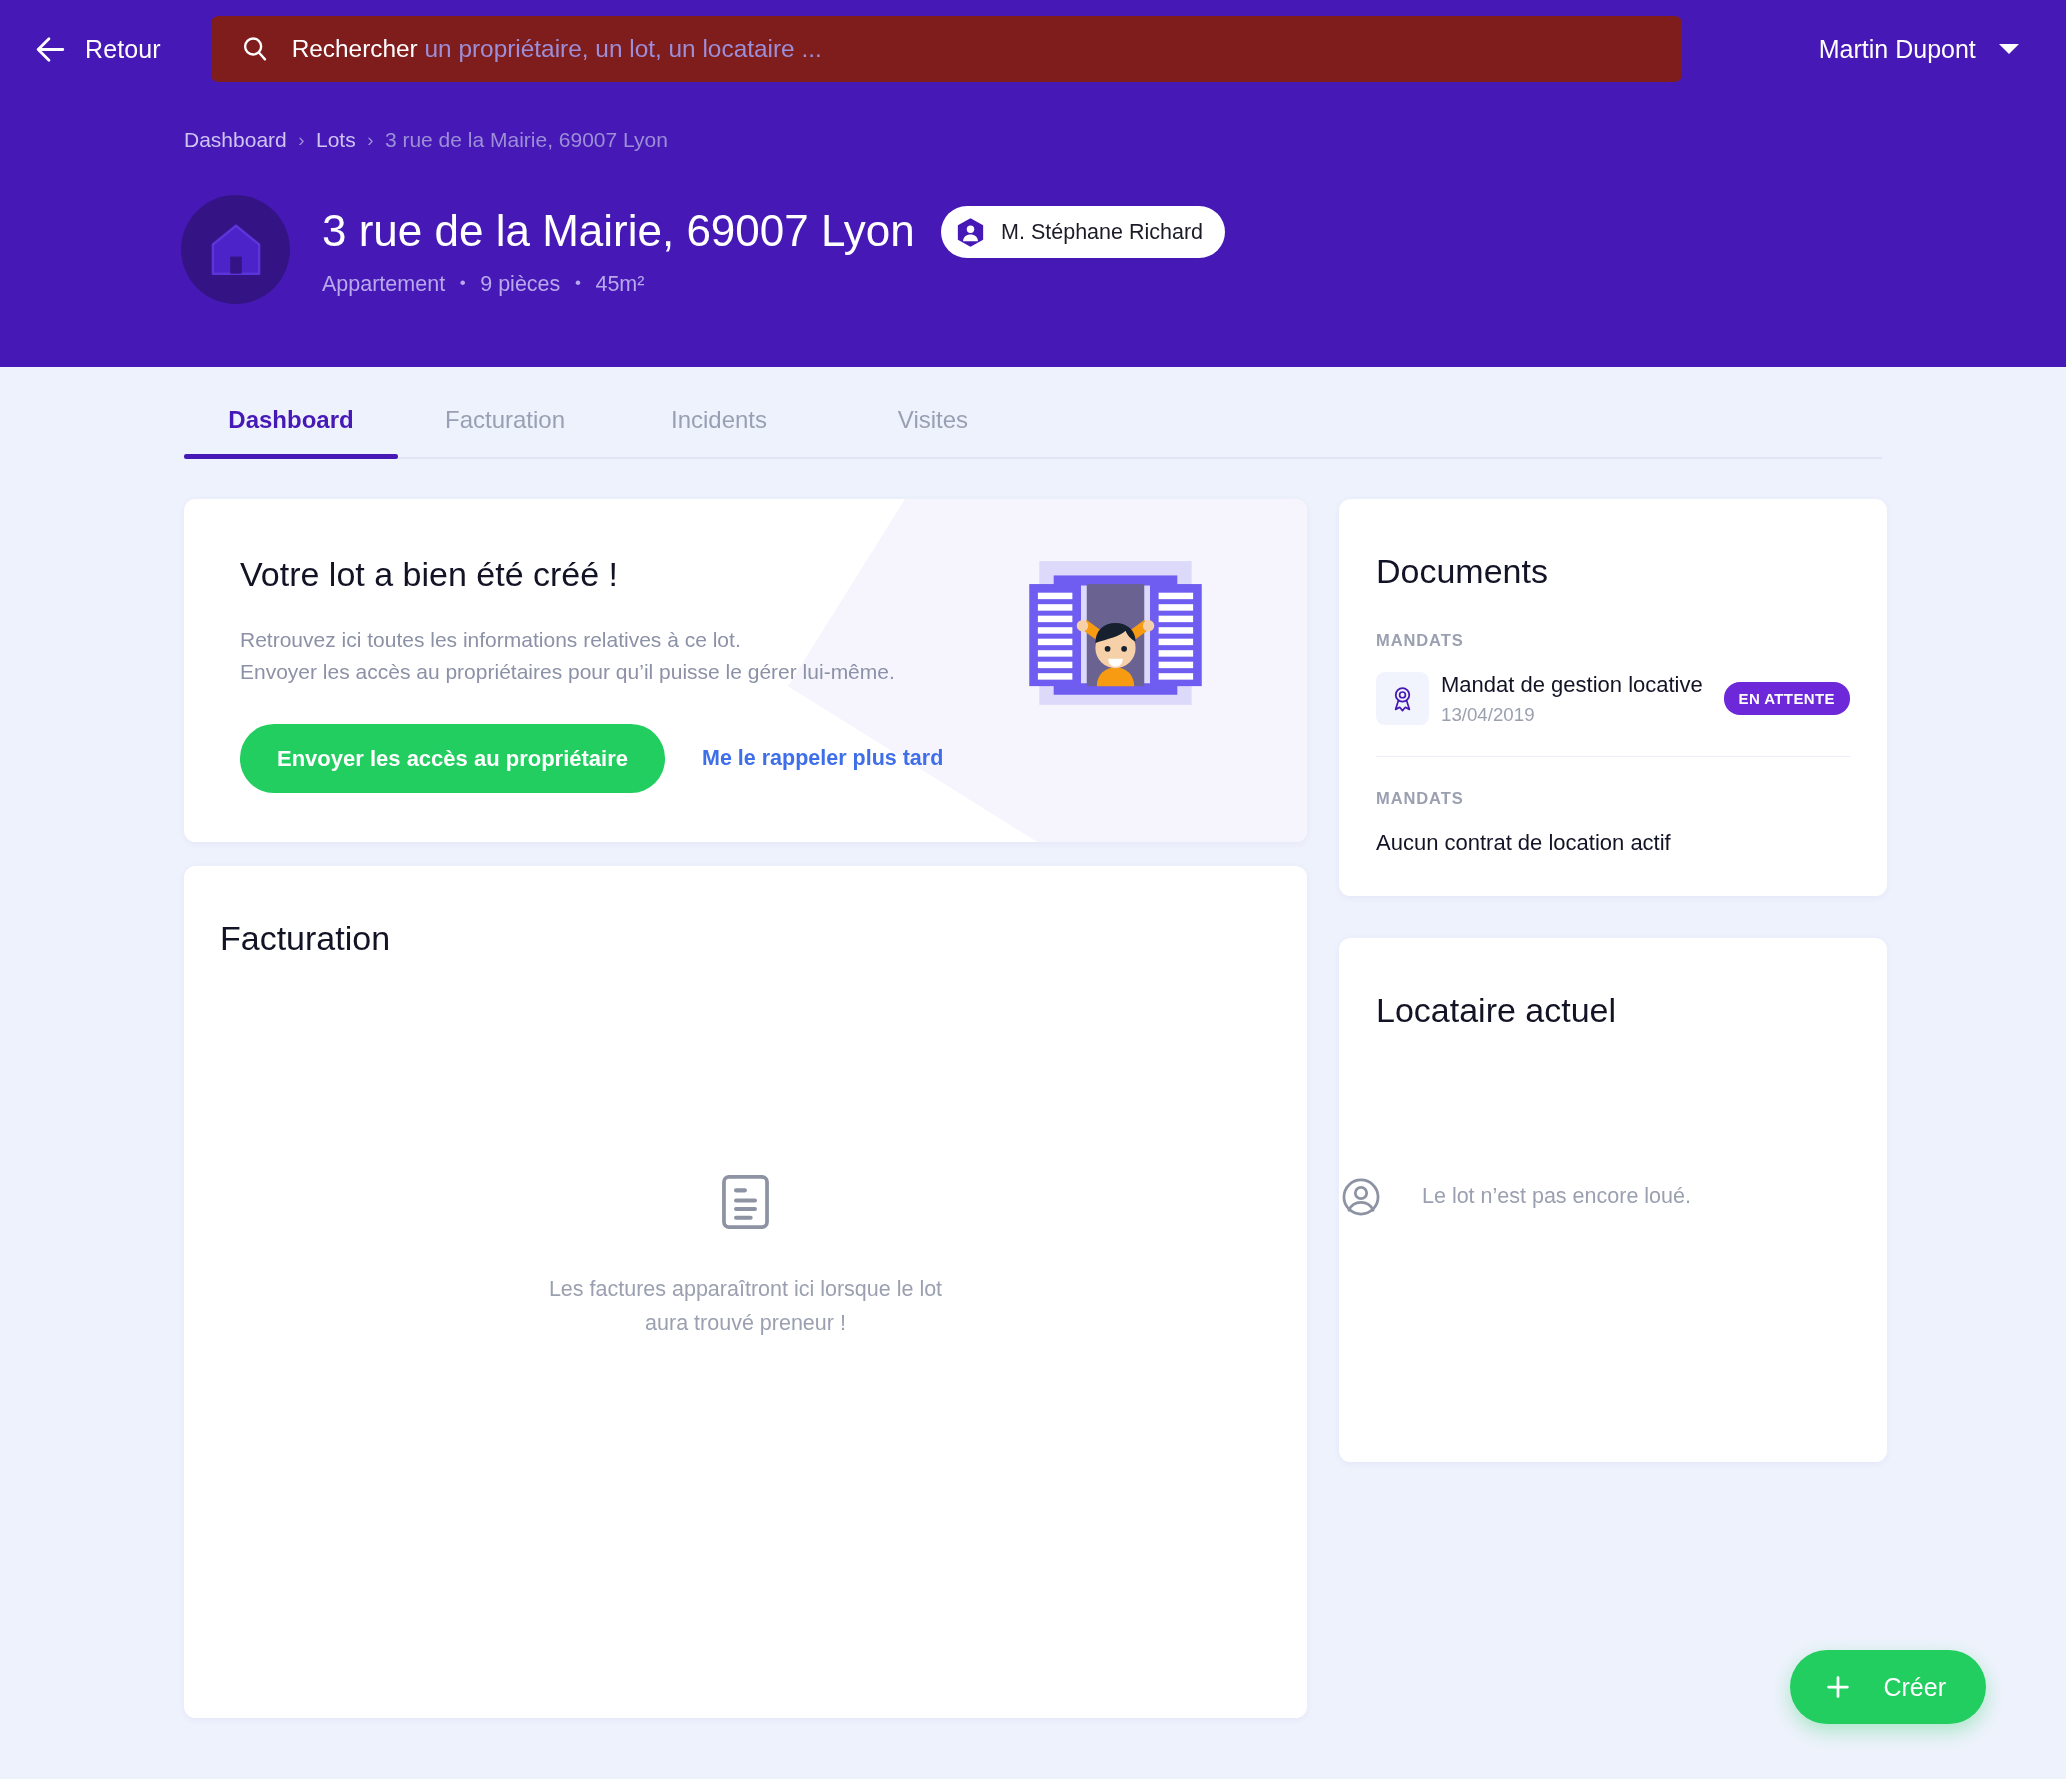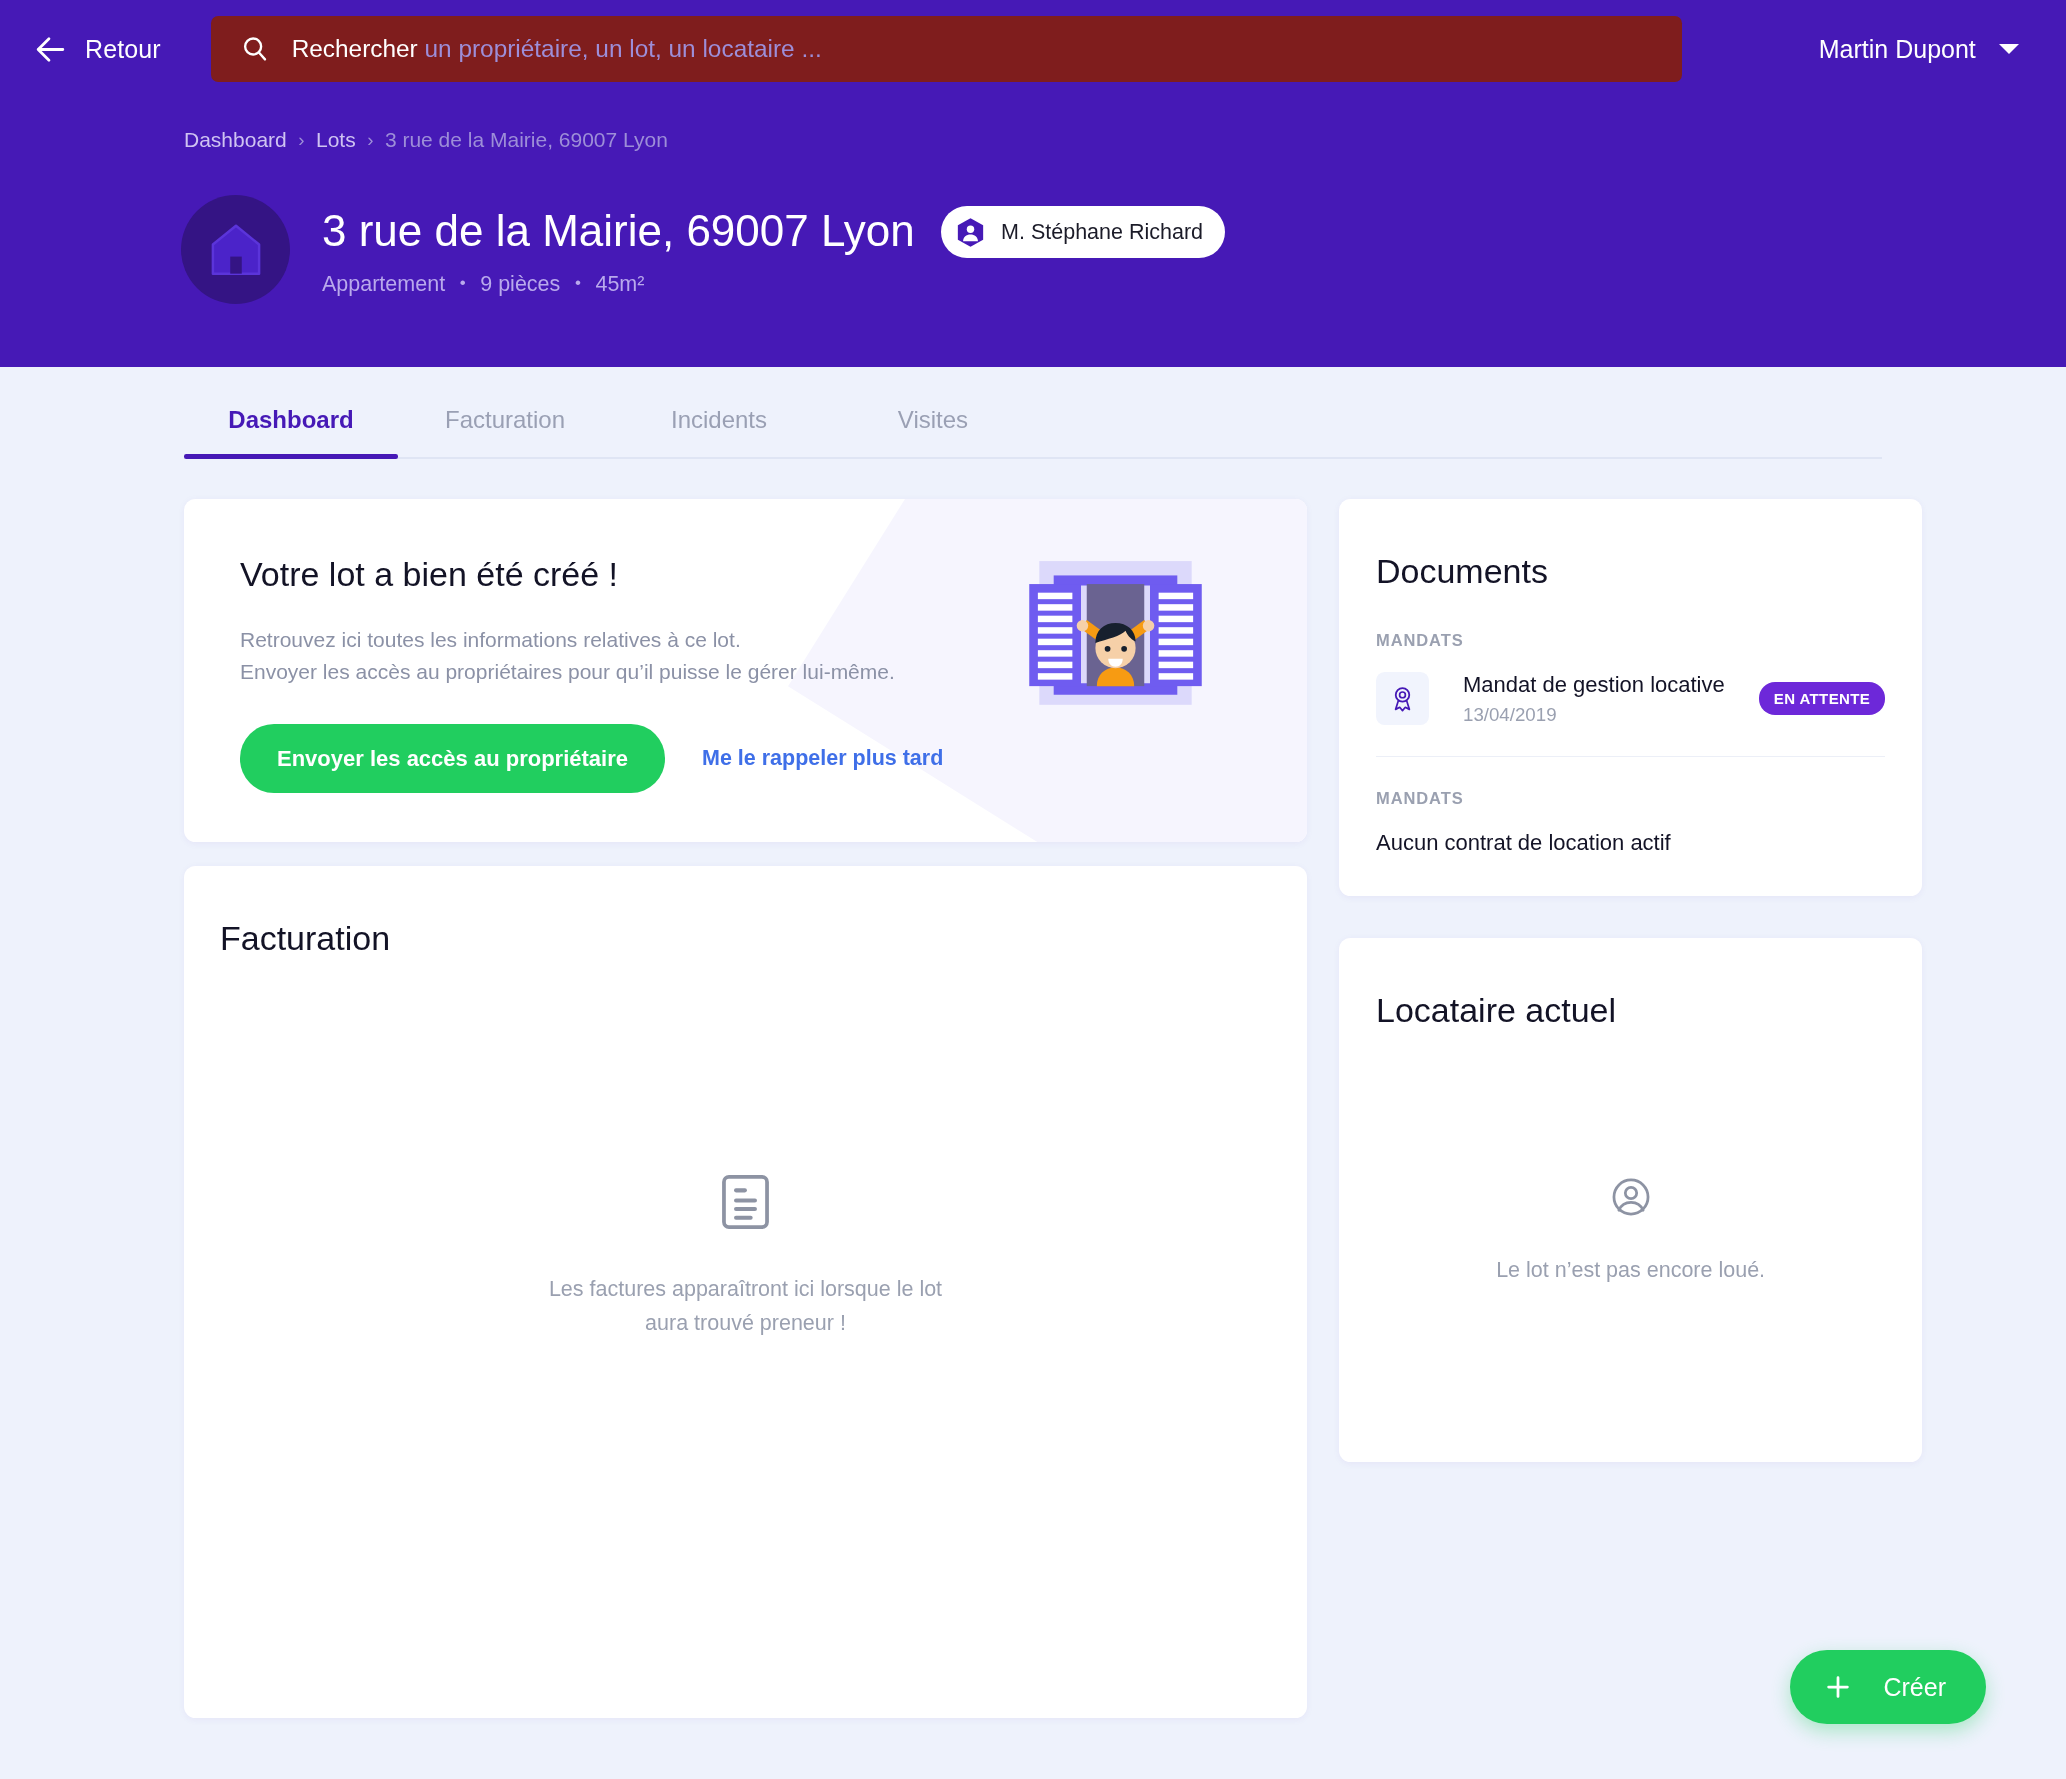--- a/index.html
+++ b/index.html
@@ -285,21 +285,21 @@
   .sec-label {
     font-size: 16.5px;
     letter-spacing: 0.9px;
     color: #9aa0b0;
     font-weight: 700;
     margin-bottom: 21.5px;
   }
   .doc-row {
     display: flex;
     align-items: center;
-    gap: 34px;
+    gap: 12px;
     padding-bottom: 30px;
     border-bottom: 1.4px solid #eceff7;
     cursor: pointer;
   }
   .doc-ico {
     width: 53px; height: 53px;
     border-radius: 8.6px;
     background: #f1f4fd;
     display: flex; align-items: center; justify-content: center;
     flex: 0 0 auto;
@@ -326,21 +326,21 @@
   .locataire h2 {
     font-size: 34px;
     font-weight: 400;
     color: #131326;
   }
   .loc-empty {
     position: absolute;
     left: 0; right: 0;
     top: 237px;
     display: flex;
-    flex-direction: column;
+    flex-direction: row;
     align-items: center;
     gap: 39px;
   }
   .loc-empty .msg { font-size: 21.5px; color: #9aa0b0; }
 
   
   .fab {
     position: absolute;
     right: 80px;
     top: 1650px;

